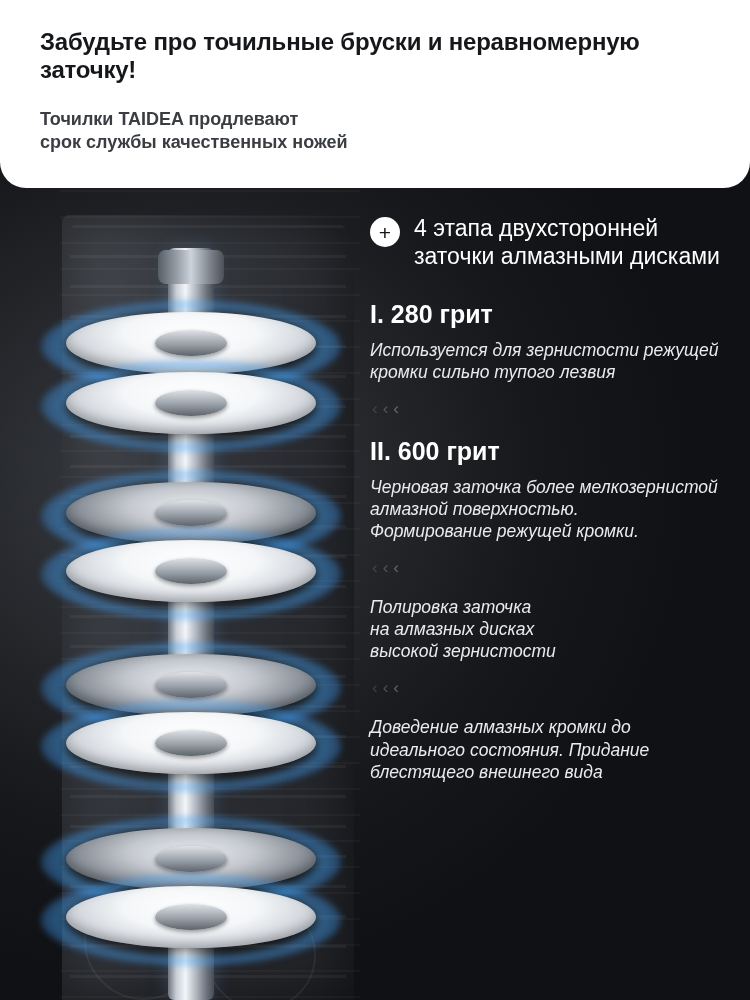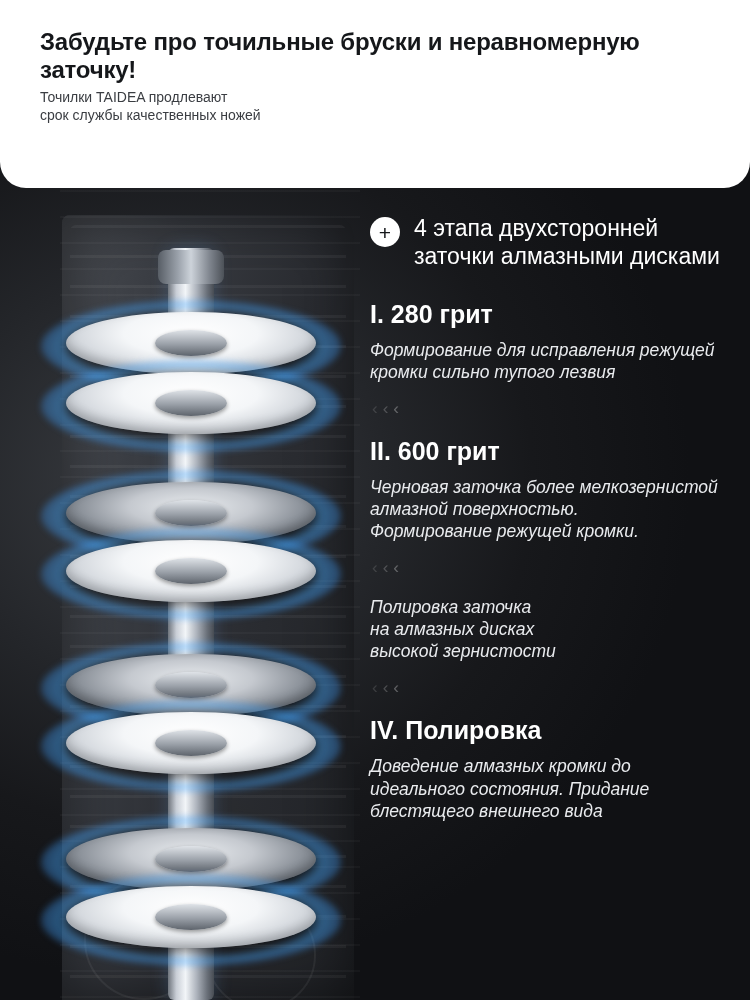--- a/index.html
+++ b/index.html
@@ -150,25 +150,25 @@
 
   .headline {
     font-size: 24px;
     line-height: 1.16;
     font-weight: 700;
     color: #15171a;
     letter-spacing: -0.2px;
   }
 
   .subline {
-    margin-top: 4px;
-    font-size: 14px;
+    margin-top: 24px;
+    font-size: 18px;
     line-height: 1.32;
     color: #3a3d42;
-    font-weight: 400;
+    font-weight: 700;
   }
 
   
   .content {
     position: absolute;
     left: 370px;
     top: 214px;
     width: 360px;
     color: #ffffff;
   }
@@ -288,21 +288,21 @@
 
 <div class="content">
 
   <div class="intro">
     <div class="plus-badge">+</div>
     <div class="intro-text">4 этапа двухсторонней заточки алмазными дисками</div>
   </div>
 
   <div class="stage-block">
     <div class="stage-title">I. 280 грит</div>
-    <div class="stage-desc">Формирование для исправления режущей кромки сильно тупого лезвия</div>
+    <div class="stage-desc">Используется для зернистости режущей кромки сильно тупого лезвия</div>
   </div>
 
   <div class="chevrons">
     <span>‹</span>
     <span>‹</span>
     <span>‹</span>
   </div>
 
   <div class="stage-block">
     <div class="stage-title">II. 600 грит</div>
@@ -322,17 +322,16 @@
 высокой зернистости</div>
   </div>
 
   <div class="chevrons">
     <span>‹</span>
     <span>‹</span>
     <span>‹</span>
   </div>
 
   <div class="stage-block">
-    <div class="stage-title">IV. Полировка</div>
     <div class="stage-desc">Доведение алмазных кромки до идеального состояния. Придание блестящего внешнего вида</div>
   </div>
 
 </div>
 
 </body></html>

